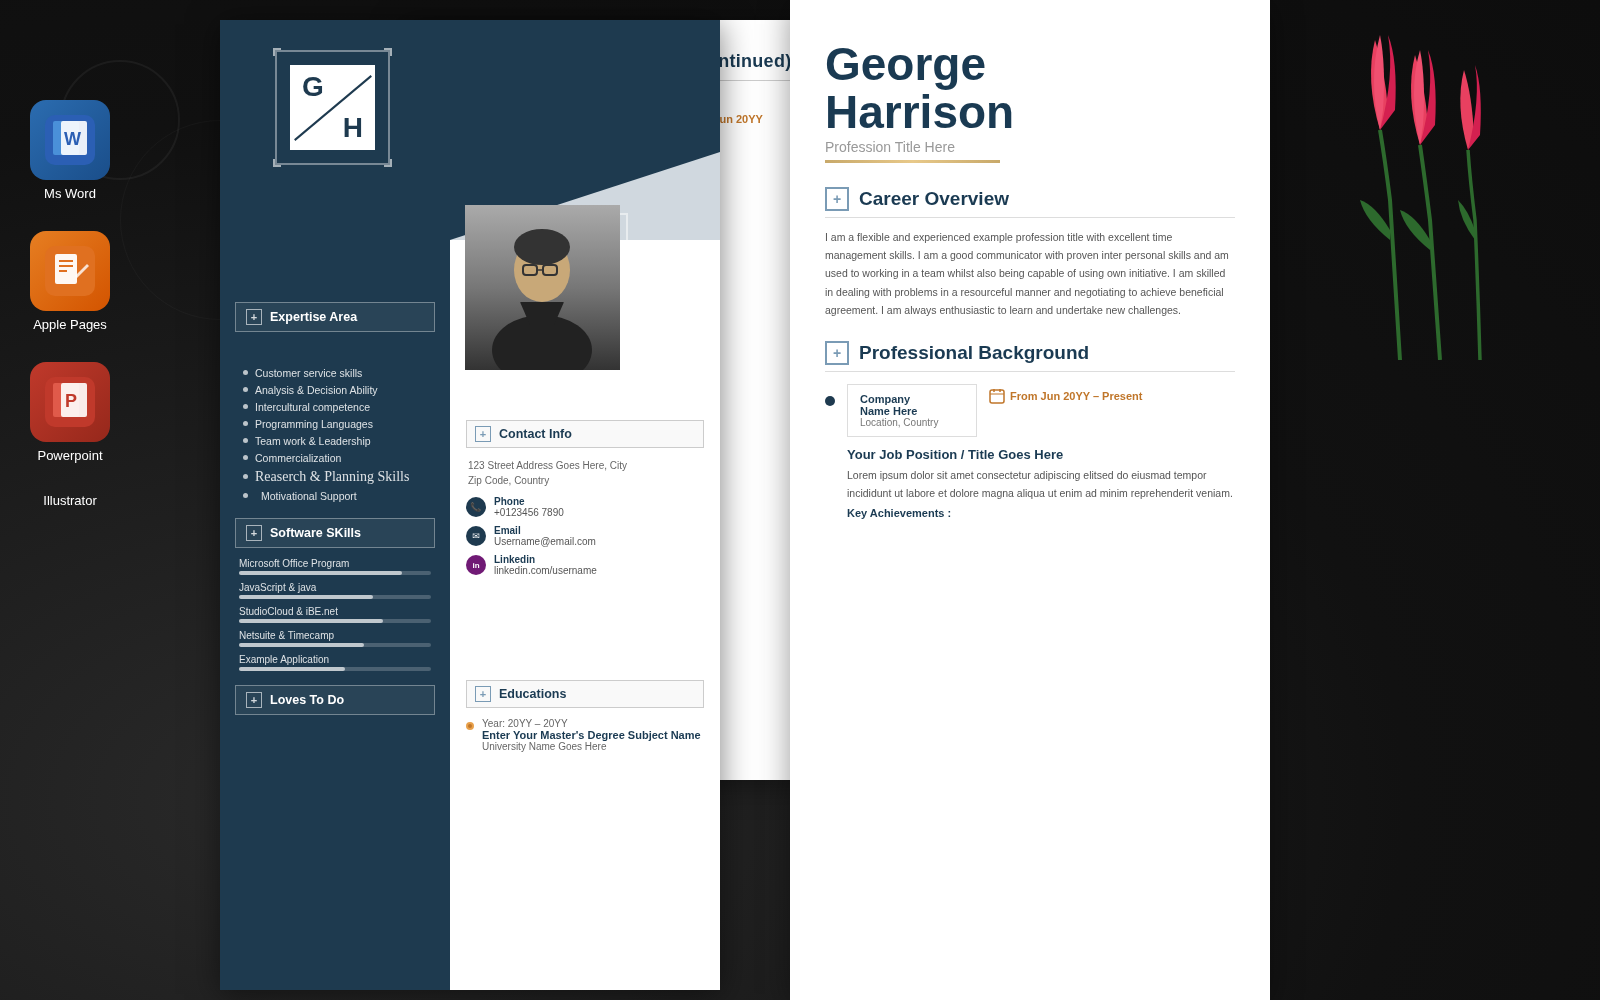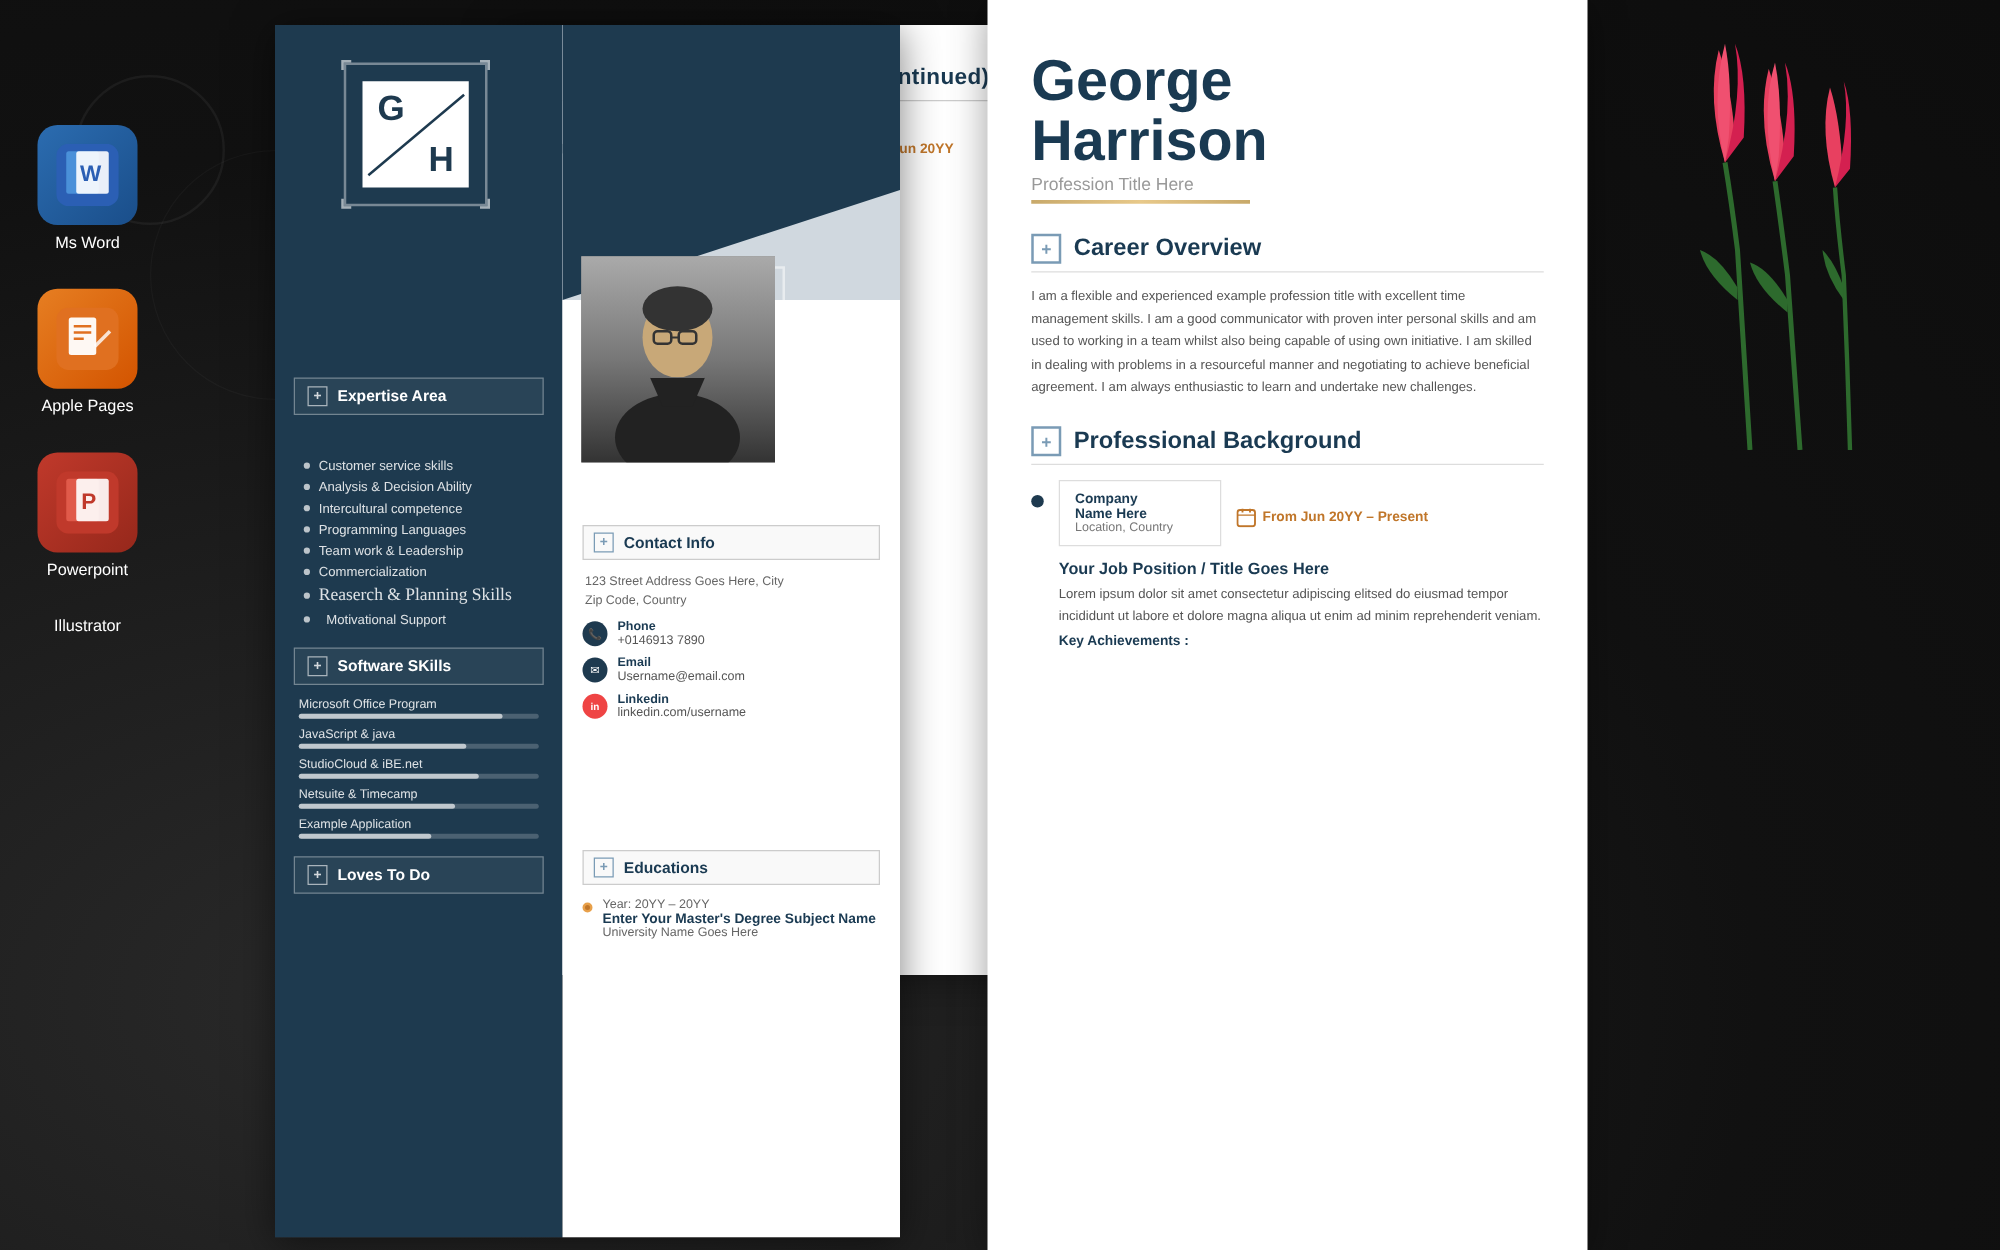--- a/index.html
+++ b/index.html
@@ -339,34 +339,34 @@
       <div style="width:16px;height:16px;border:1.5px solid #7a9bb5;display:flex;align-items:center;justify-content:center;font-size:11px;color:#7a9bb5;font-weight:bold;">+</div>
       <span style="font-size:12.5px;font-weight:700;color:#1a3a52;">Contact Info</span>
     </div>
 
     <div style="font-size:10px;color:#666;margin-bottom:8px;line-height:1.5;padding:0 2px;">123 Street Address Goes Here, City<br>Zip Code, Country</div>
 
     <div style="display:flex;align-items:flex-start;gap:8px;margin-bottom:7px;">
       <div style="width:20px;height:20px;border-radius:50%;background:#1e3a4f;display:flex;align-items:center;justify-content:center;color:white;font-size:9px;flex-shrink:0;margin-top:1px;">📞</div>
       <div>
         <div style="font-size:10px;font-weight:700;color:#1a3a52;">Phone</div>
-        <div style="font-size:10px;color:#555;">+0146913 7890</div>
+        <div style="font-size:10px;color:#555;">+0123456 7890</div>
       </div>
     </div>
 
     <div style="display:flex;align-items:flex-start;gap:8px;margin-bottom:7px;">
       <div style="width:20px;height:20px;border-radius:50%;background:#1e3a4f;display:flex;align-items:center;justify-content:center;color:white;font-size:9px;flex-shrink:0;margin-top:1px;">✉</div>
       <div>
         <div style="font-size:10px;font-weight:700;color:#1a3a52;">Email</div>
         <div style="font-size:10px;color:#555;">Username@email.com</div>
       </div>
     </div>
 
     <div style="display:flex;align-items:flex-start;gap:8px;margin-bottom:7px;">
-      <div style="width:20px;height:20px;border-radius:50%;background:#ef4444;display:flex;align-items:center;justify-content:center;color:white;font-size:8px;flex-shrink:0;margin-top:1px;font-weight:700;">in</div>
+      <div style="width:20px;height:20px;border-radius:50%;background:#701a75;display:flex;align-items:center;justify-content:center;color:white;font-size:8px;flex-shrink:0;margin-top:1px;font-weight:700;">in</div>
       <div>
         <div style="font-size:10px;font-weight:700;color:#1a3a52;">Linkedin</div>
         <div style="font-size:10px;color:#555;">linkedin.com/username</div>
       </div>
     </div>
   </div>
 
   <div style="position:absolute;left:234px;top:650px;width:262px;padding:10px 12px;z-index:5;">
 
     <div style="border:1px solid #ccc;padding:5px 8px;margin-bottom:10px;display:flex;align-items:center;gap:8px;background:#f9f9f9;">
@@ -409,21 +409,21 @@
   <div style="width:100%;height:1px;background:#ddd;margin-bottom:12px;"></div>
 
   <div style="display:flex;align-items:flex-start;gap:12px;">
     <div style="width:10px;height:10px;border-radius:50%;background:#1e3a4f;margin-top:12px;flex-shrink:0;"></div>
     <div style="flex:1;">
       <div style="display:flex;align-items:flex-start;gap:12px;margin-bottom:10px;">
         <div style="border:1px solid #ddd;padding:8px 12px;min-width:130px;">
           <div style="font-size:11px;font-weight:700;color:#1a3a52;">Company<br>Name Here</div>
           <div style="font-size:10px;color:#777;">Location, Country</div>
         </div>
-        <div style="display:flex;align-items:center;gap:5px;margin-top:22px;">
+        <div style="display:flex;align-items:center;gap:5px;margin-top:4px;">
           <svg width="16" height="16" viewBox="0 0 16 16">
             <rect x="1" y="2" width="14" height="13" rx="2" fill="none" stroke="#c0762a" stroke-width="1.5"></rect>
             <line x1="5" y1="1" x2="5" y2="4" stroke="#c0762a" stroke-width="1.5"></line>
             <line x1="11" y1="1" x2="11" y2="4" stroke="#c0762a" stroke-width="1.5"></line>
             <line x1="1" y1="6" x2="15" y2="6" stroke="#c0762a" stroke-width="1"></line>
           </svg>
           <span style="font-size:11px;color:#c0762a;font-weight:600;">From Jun 20YY – Present</span>
         </div>
       </div>
       <div style="font-size:13px;font-weight:700;color:#1a3a52;margin-bottom:5px;">Your Job Position / Title Goes Here</div>

